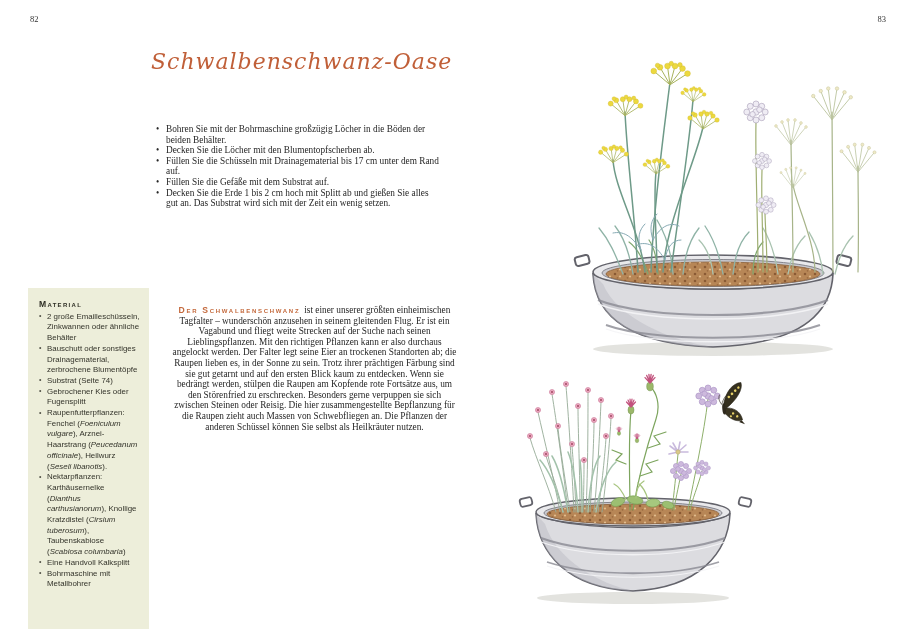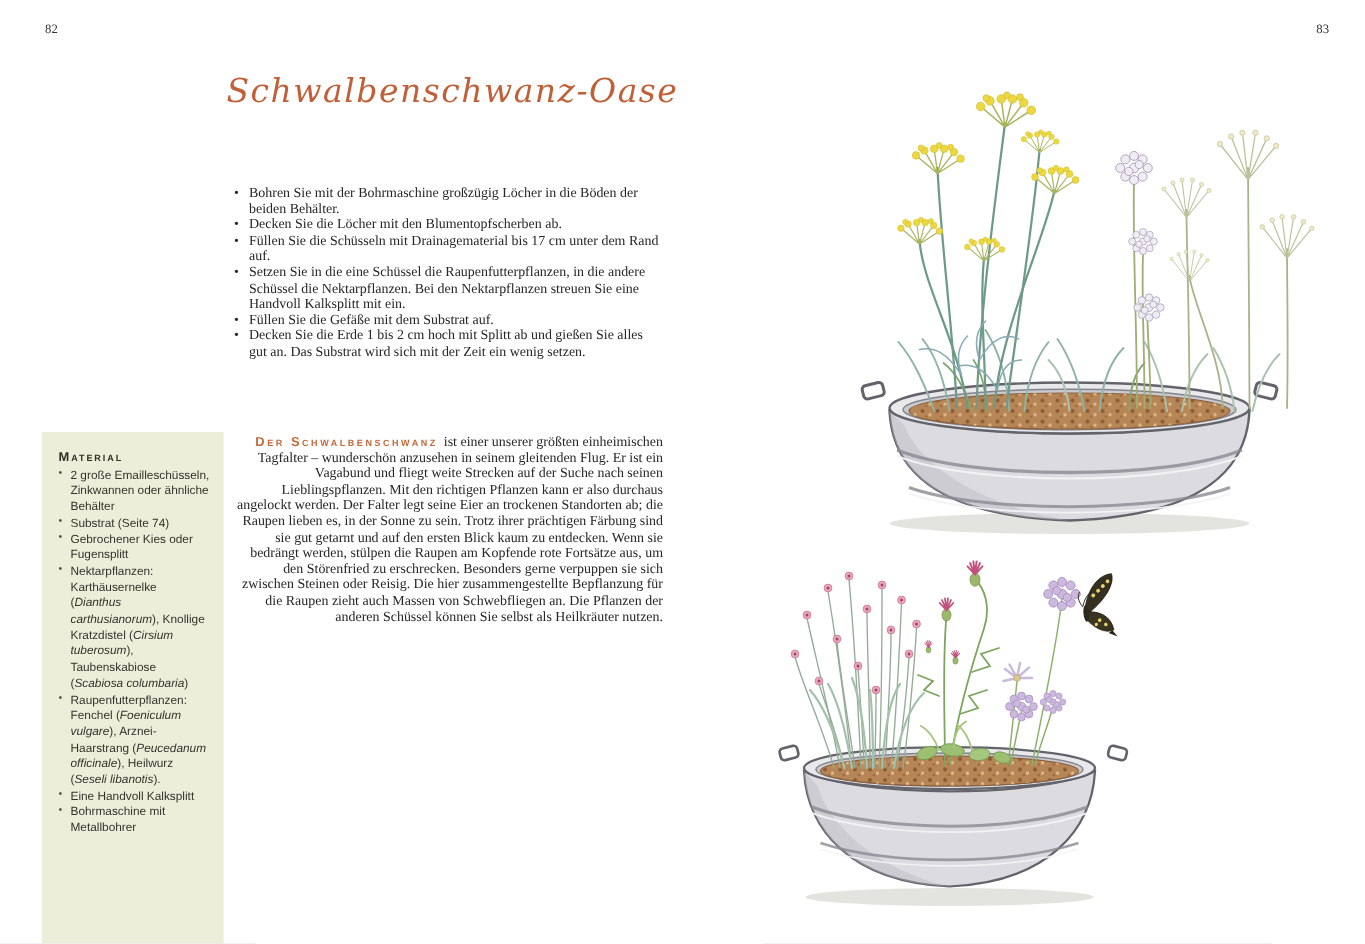--- a/index.html
+++ b/index.html
@@ -27,22 +27,22 @@
     display:inline-block;width:30px;color:#c4693c;font-weight:700;
     font-variant:small-caps;letter-spacing:1.4px;
   }
   .steps{
     position:absolute;left:155px;top:124px;width:287px;margin:0;padding:0;
     list-style:none;font-size:9.3px;line-height:10.6px;color:#262626;
   }
   .steps li{position:relative;padding-left:11px;}
   .steps li::before{content:"\2022";position:absolute;left:1px;top:0;color:#262626;}
   .bodytext{
-    position:absolute;left:155px;top:289px;width:287px;margin:0;
-    font-size:9.3px;line-height:10.6px;color:#262626;text-align:right;
+    position:absolute;left:155px;top:289px;width:287px;margin:16px;
+    font-size:9.3px;line-height:10.6px;color:#262626;text-align:center;
   }
   .lead{
     font-family:"Liberation Sans",sans-serif;font-weight:700;color:#c4693c;
     font-variant:small-caps;letter-spacing:1.7px;font-size:8.6px;margin-right:4px;
   }
   .material{
     position:absolute;left:28px;top:288px;width:121px;height:359px;
     box-sizing:border-box;background:#edeeda;padding:11px 9px 10px 11px;
     font-family:"Liberation Sans",sans-serif;font-size:7.9px;line-height:10.7px;color:#33332a;
   }
@@ -66,37 +66,37 @@
   <div class="pagenum left">82</div>
   <div class="pagenum right">83</div>
 
   <h1 class="title">Schwalbenschwanz-Oase</h1>
 
 
   <ul class="steps">
       <li>Bohren Sie mit der Bohrmaschine großzügig Löcher in die Böden der beiden Behälter.</li>
       <li>Decken Sie die Löcher mit den Blumentopfscherben ab.</li>
       <li>Füllen Sie die Schüsseln mit Drainagematerial bis 17 cm unter dem Rand auf.</li>
-      <li>Setzen Sie in die eine Schüssel die Raupenfutterpflanzen, in die andere Schüssel die Nektarpflanzen. Bei den Nektarpflanzen streuen Sie eine Handvoll Kalksplitt mit ein.</li>
       <li>Füllen Sie die Gefäße mit dem Substrat auf.</li>
       <li>Decken Sie die Erde 1 bis 2 cm hoch mit Splitt ab und gießen Sie alles gut an. Das Substrat wird sich mit der Zeit ein wenig setzen.</li>
     </ul>
 
   <p class="bodytext">
     <span class="lead">Der Schwalbenschwanz</span><span>ist einer unserer größten einheimischen Tagfalter – wunderschön anzusehen in seinem gleitenden Flug. Er ist ein Vagabund und fliegt weite Strecken auf der Suche nach seinen Lieblingspflanzen. Mit den richtigen Pflanzen kann er also durchaus angelockt werden. Der Falter legt seine Eier an trockenen Standorten ab; die Raupen lieben es, in der Sonne zu sein. Trotz ihrer prächtigen Färbung sind sie gut getarnt und auf den ersten Blick kaum zu entdecken. Wenn sie bedrängt werden, stülpen die Raupen am Kopfende rote Fortsätze aus, um den Störenfried zu erschrecken. Besonders gerne verpuppen sie sich zwischen Steinen oder Reisig. Die hier zusammengestellte Bepflanzung für die Raupen zieht auch Massen von Schwebfliegen an. Die Pflanzen der anderen Schüssel können Sie selbst als Heilkräuter nutzen.</span>
   </p>
 
   <aside class="material">
     <h2>Material</h2>
     <ul>
         <li>2 große Emailleschüsseln, Zinkwannen oder ähnliche Behälter</li>
+        <li>Bauschutt oder sonstiges Drainagematerial, zerbrochene Blumentöpfe</li>
         <li>Substrat (Seite 74)</li>
         <li>Gebrochener Kies oder Fugensplitt</li>
+        <li>Raupenfutterpflanzen: Fenchel (<i>Foeniculum vulgare</i>), Arznei-Haarstrang (<i>Peucedanum officinale</i>), Heilwurz (<i>Seseli libanotis</i>).</li>
         <li>Nektarpflanzen: Karthäusernelke (<i>Dianthus carthusianorum</i>), Knollige Kratzdistel (<i>Cirsium tuberosum</i>), Taubenskabiose (<i>Scabiosa columbaria</i>)</li>
-        <li>Raupenfutterpflanzen: Fenchel (<i>Foeniculum vulgare</i>), Arznei-Haarstrang (<i>Peucedanum officinale</i>), Heilwurz (<i>Seseli libanotis</i>).</li>
         <li>Eine Handvoll Kalksplitt</li>
         <li>Bohrmaschine mit Metallbohrer</li>
       </ul>
   </aside>
 
   <svg class="illu illu-top" width="345" height="310" viewBox="0 0 345 310">
     <defs>
       <pattern id="gravelT" width="10" height="7" patternUnits="userSpaceOnUse">
         <circle cx="2" cy="2" r="1.3" fill="#8a5a34"></circle>
         <circle cx="7" cy="4.5" r="1.1" fill="#e2bc8e"></circle>

